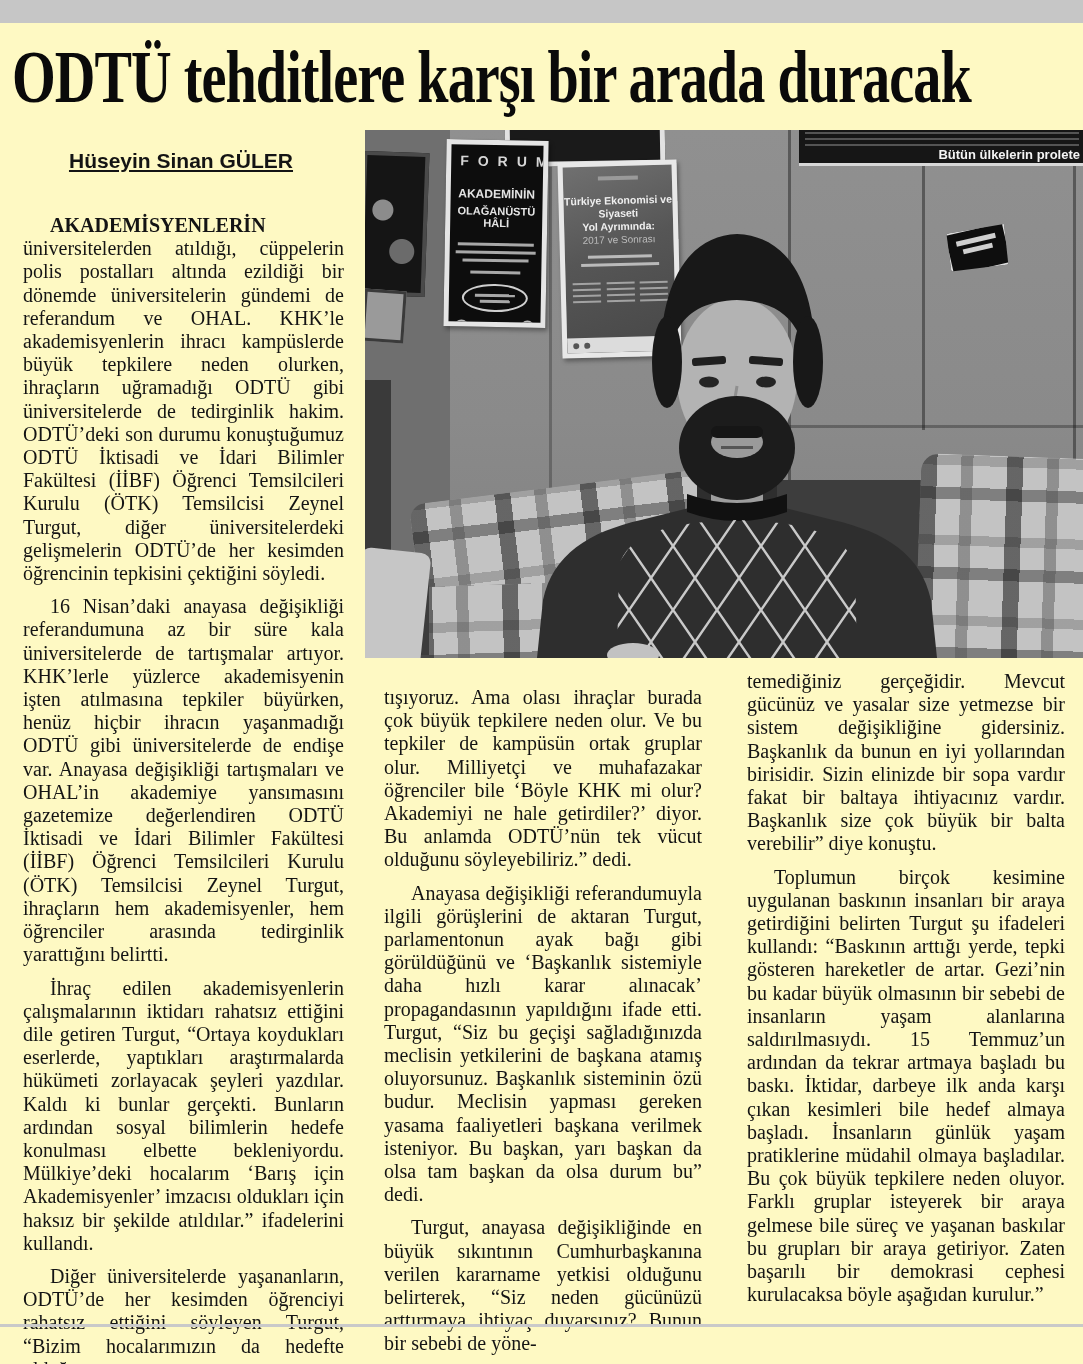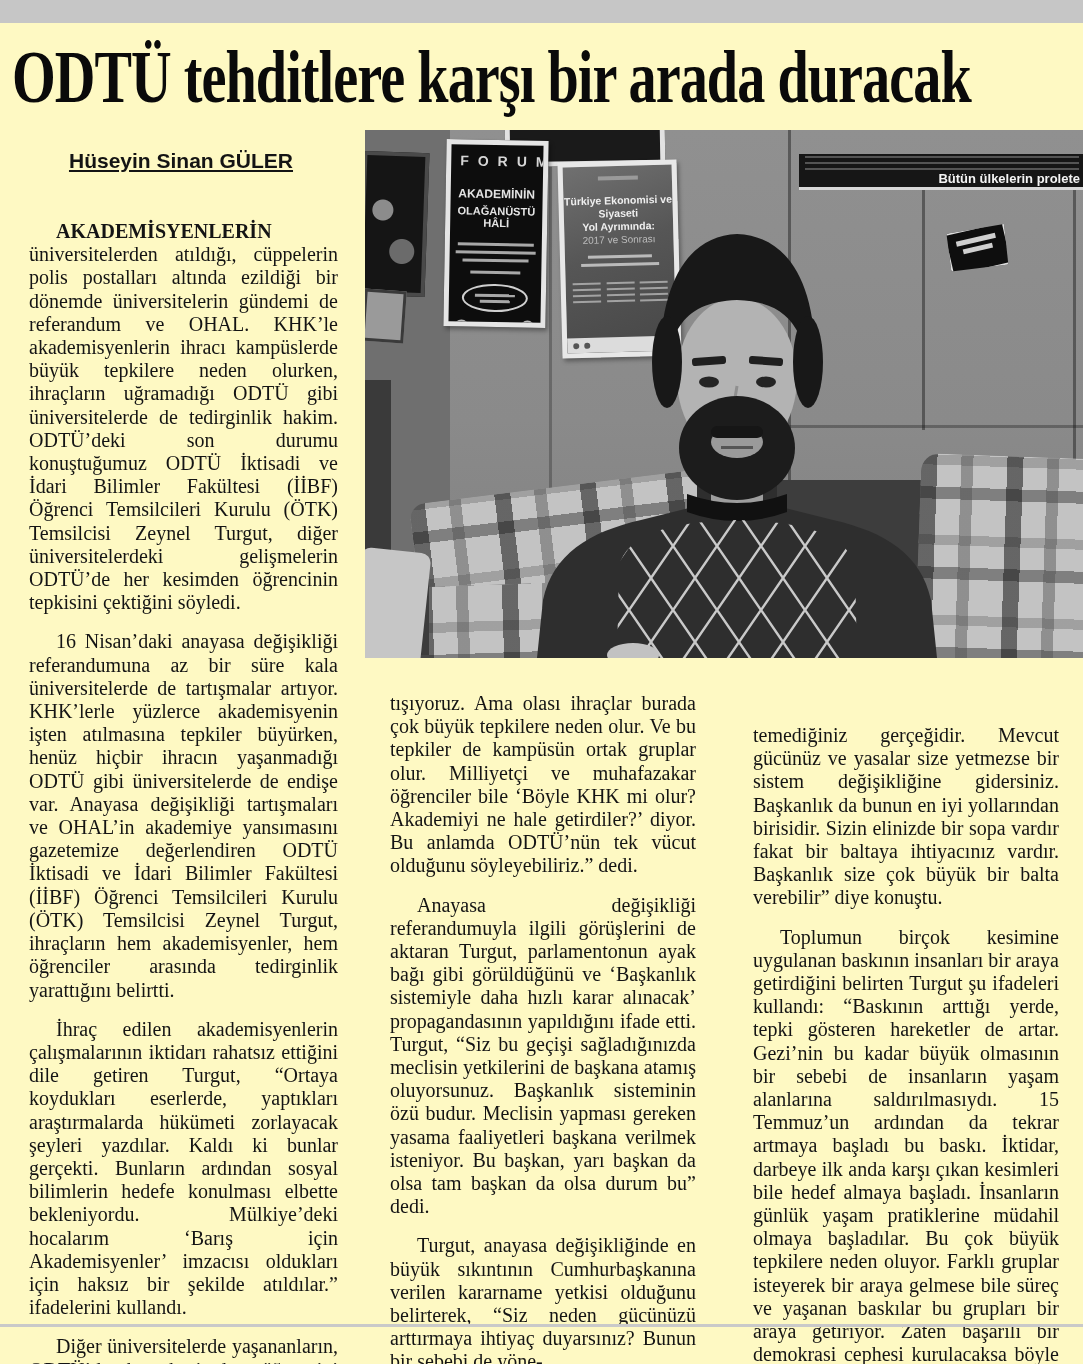--- a/index.html
+++ b/index.html
@@ -9,22 +9,22 @@
   .headline{position:absolute;left:12px;top:34px;margin:0;white-space:nowrap;
         font-family:"Liberation Serif",serif;font-weight:bold;font-size:58px;
         letter-spacing:-1px;transform:scale(.97,1.28);transform-origin:0 0;color:#0a0a0a;}
   .byline{position:absolute;left:0;top:139px;width:362px;text-align:center;
         font-family:"Liberation Sans",sans-serif;font-weight:bold;font-size:21px;line-height:27px;margin-top:8px;}
   .byline div{text-decoration:underline;}
   
   .col{position:absolute;font-size:20px;line-height:23.2px;text-align:justify;}
   .col1{left:13px;top:204px;width:341px;}
   .col2{left:374px;top:676px;width:338px;}
-  .col3{left:737px;top:708px;width:338px;}
-  .col p{margin:16px;text-indent:27px;}
+  .col3{left:737px;top:660px;width:338px;}
+  .col p{margin:10px;text-indent:27px;}
   .col p.noind{text-indent:0;}
   .lead{font-weight:bold;}
   .subhead{margin:7px 0 5px;font-weight:bold;font-size:28px;line-height:33px;
         text-indent:0;text-align:left;letter-spacing:-0.5px;color:#0a0a0a;}
   .bottom-rule{position:absolute;left:0;top:1324px;width:1083px;height:3px;background:#c9c9c9;}
   
   .photo{position:absolute;left:365px;top:130px;width:718px;height:528px;overflow:hidden;
         background:linear-gradient(180deg,#909090 0%,#8a8a8a 55%,#7f7f7f 100%);}
   .wall-left{position:absolute;left:0;top:0;width:85px;height:430px;background:#6f6f6f;}
   .seam-v{position:absolute;width:3px;background:rgba(25,25,25,.45);}
@@ -61,21 +61,21 @@
   .econ-t3{font-size:10.5px;font-weight:bold;line-height:13px;}
   .econ-t4{font-size:10px;color:#bcbcbc;line-height:13px;}
   .econ-cols{display:flex;justify-content:space-between;padding:0 7px;margin-top:12px;}
   .econ-col{width:28px;}
   .econ-col .tline{width:100%;margin:4px 0 0;height:2px;background:rgba(230,230,230,.55);}
   .econ-foot{position:absolute;left:0;bottom:0;width:100%;height:15px;background:#dcdcdc;
         display:flex;align-items:center;gap:5px;padding-left:6px;box-sizing:border-box;}
   .econ-foot .dot{width:6px;height:6px;border-radius:50%;background:#555;}
   
   .banner{position:absolute;left:434px;top:0;width:284px;height:33px;background:#161616;
-        border-bottom:3px solid #d8d8d8;overflow:hidden;margin-top:24px;}
+        border-bottom:3px solid #d8d8d8;overflow:hidden;}
   .banner-rows{position:absolute;left:6px;top:2px;right:4px;height:14px;
         background:repeating-linear-gradient(0deg,rgba(200,200,200,.35) 0 2px,transparent 2px 6px);}
   .banner-text{position:absolute;right:3px;bottom:1px;font-family:"Liberation Sans",sans-serif;
         font-weight:bold;font-size:13px;color:#f4f4f4;white-space:nowrap;}
   .sticker{position:absolute;left:582px;top:97px;width:58px;height:40px;background:#0e0e0e;
         border:2px solid #ddd;transform:rotate(-13deg);
         clip-path:polygon(6% 0,100% 8%,92% 100%,0 86%);}
   .sticker .tline{width:40px;height:5px;background:#cfcfcf;margin:8px auto 0;}
   .sticker .tline+ .tline{margin-top:4px;width:30px;}
   

